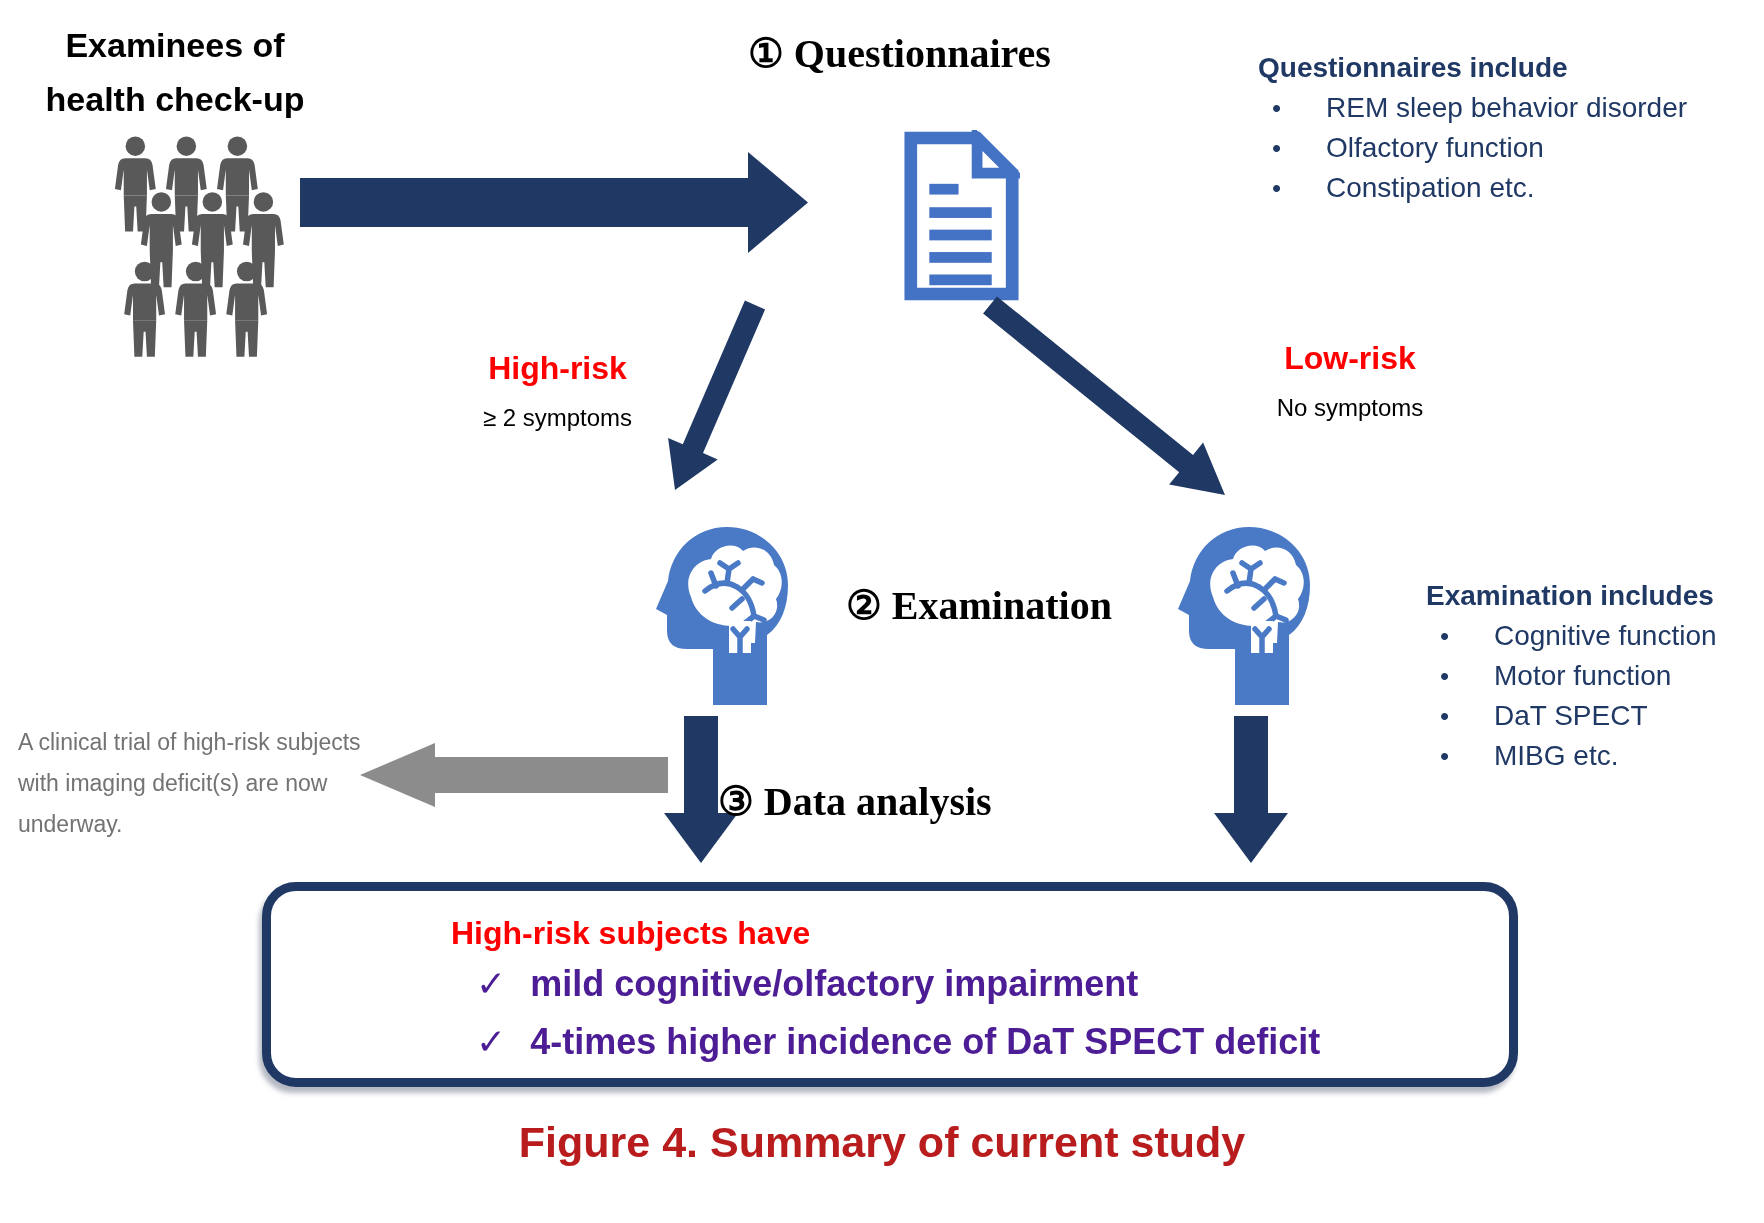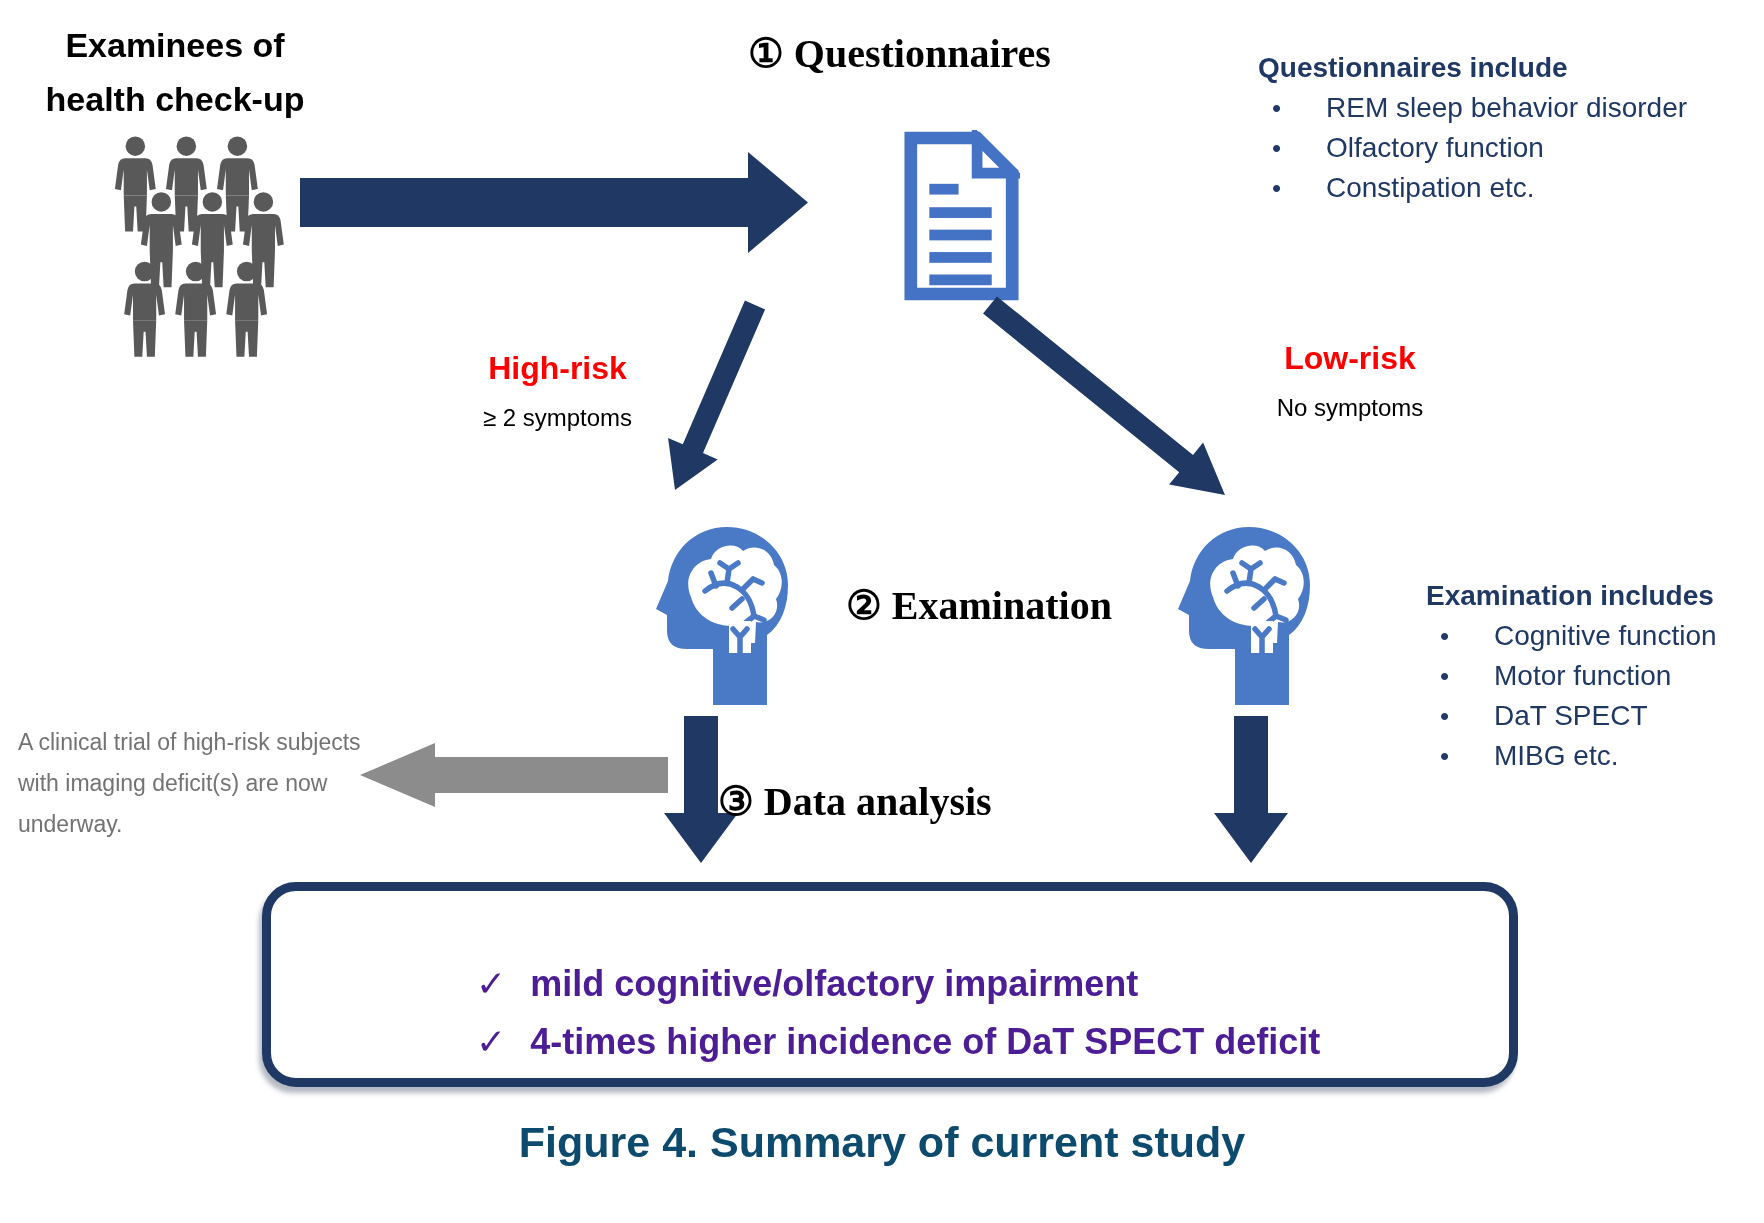--- a/index.html
+++ b/index.html
@@ -22,21 +22,21 @@
   .side-note div{white-space:nowrap;}
   .result-box{
     left:262px;top:882px;width:1256px;height:205px;box-sizing:border-box;
     border:9px solid #1F3864;border-radius:34px;background:#ffffff;
     box-shadow:-3px 6px 5px rgba(120,128,145,0.55);
   }
   .result-header{position:absolute;left:180px;top:24px;font-size:32px;font-weight:bold;color:#FF0000;white-space:nowrap;}
   .checks{position:absolute;left:205px;top:64px;}
   .check-row{font-size:36px;font-weight:bold;color:#4c1d95;line-height:58px;white-space:nowrap;}
   .check-row .tick{font-weight:normal;margin-right:14px;}
-  .caption{left:0;top:1118px;width:1764px;text-align:center;font-size:43px;font-weight:bold;color:#0c4a6e;}
+  .caption{left:0;top:1118px;width:1764px;text-align:center;font-size:43px;font-weight:bold;color:#b91c1c;}
 </style>
 </head>
 <body>
 
 <div class="abs left-title">
   <div>Examinees of</div>
   <div>health check-up</div>
 </div>
 
 <svg class="abs" style="left:100px;top:136px;" width="195" height="232" viewBox="0 0 210 250" aria-hidden="true">
@@ -185,20 +185,21 @@
   <polygon points="0,97 74,97 37,147" fill="#1F3864"></polygon>
 </svg>
 <svg class="abs" style="left:1214px;top:716px;" width="74" height="148" viewBox="0 0 74 148" aria-hidden="true">
   <rect x="20" y="0" width="34" height="98" fill="#1F3864"></rect>
   <polygon points="0,97 74,97 37,147" fill="#1F3864"></polygon>
 </svg>
 
 <div class="abs step-heading" style="left:718px;top:778px;">③ Data analysis</div>
 
 <div class="abs result-box">
+  <div class="result-header">High-risk subjects have</div>
   <div class="checks">
     <div class="check-row">
       <span class="tick">✓</span>
       <span>mild cognitive/olfactory impairment</span>
     </div>
     <div class="check-row">
       <span class="tick">✓</span>
       <span>4-times higher incidence of DaT SPECT deficit</span>
     </div>
   </div>

